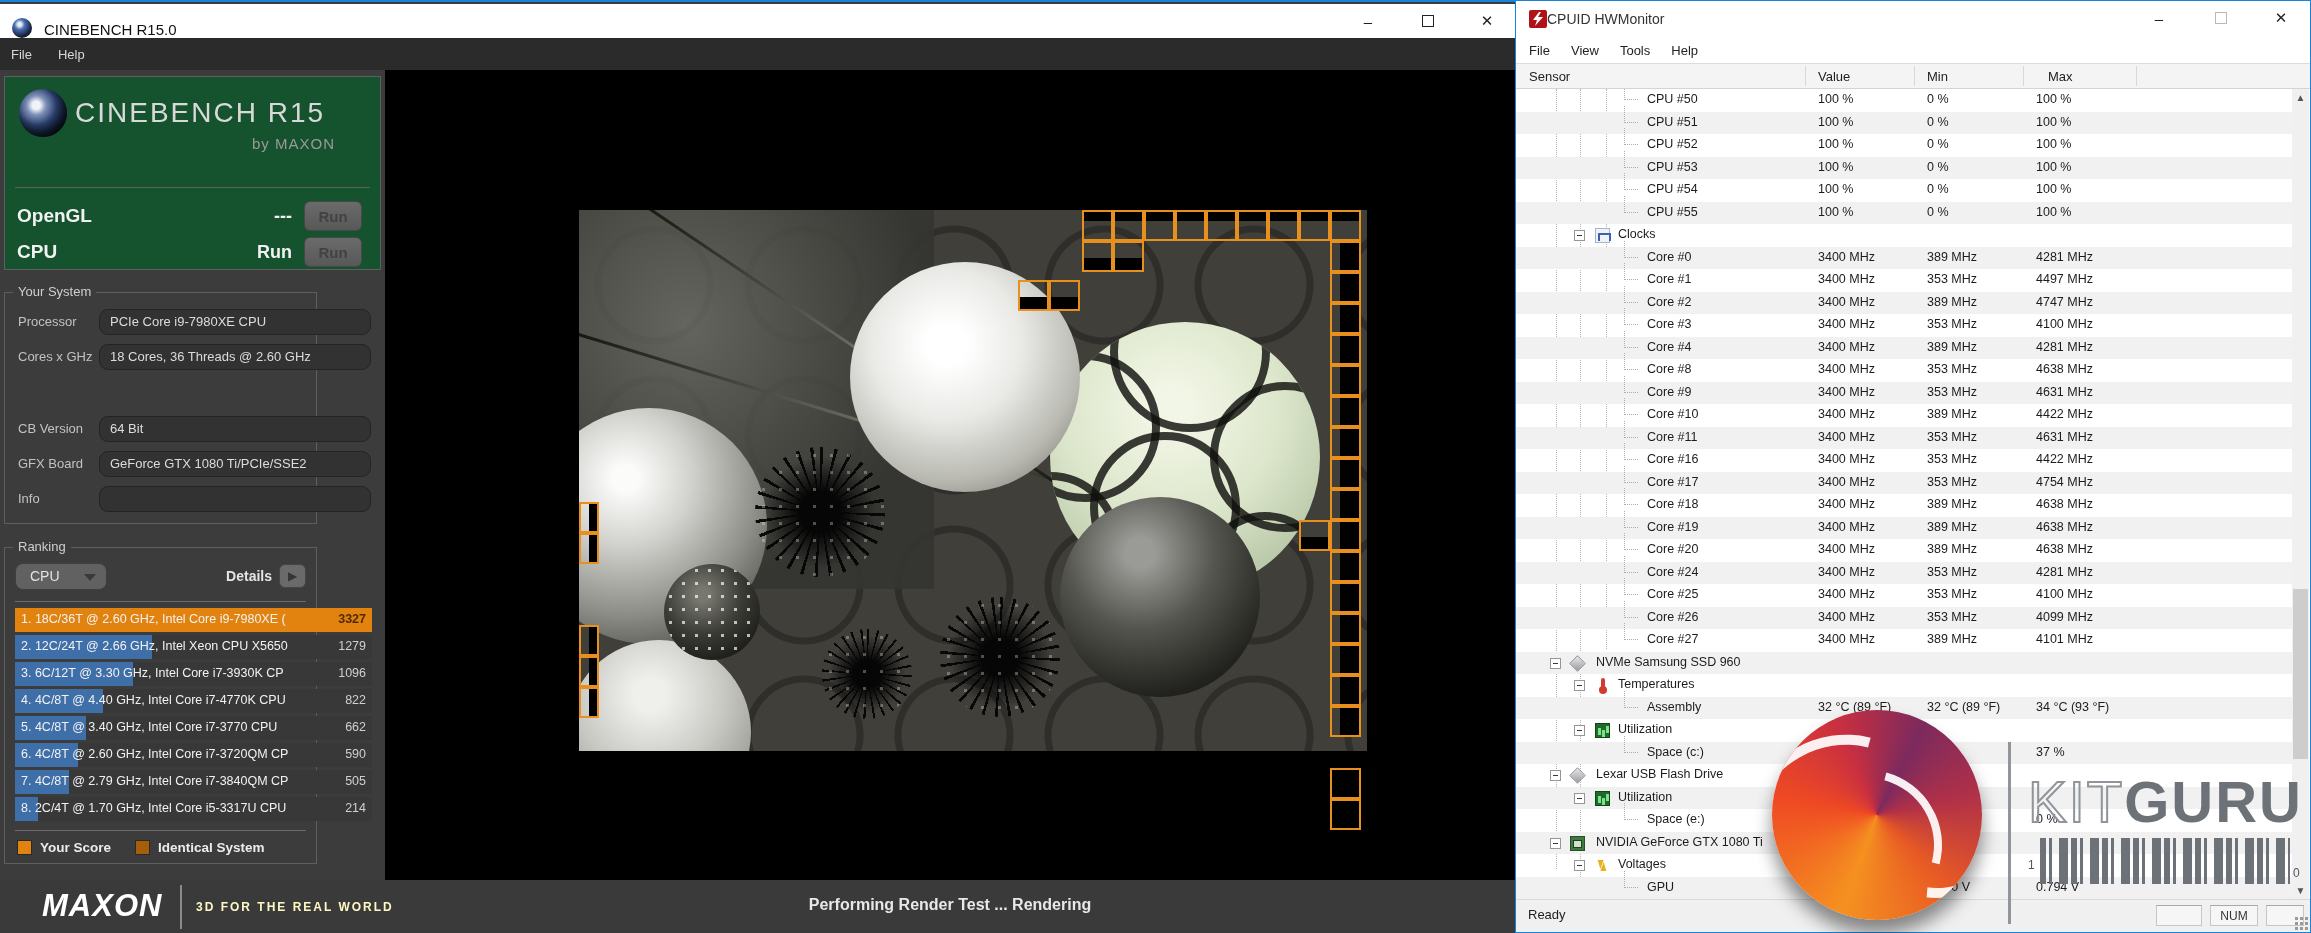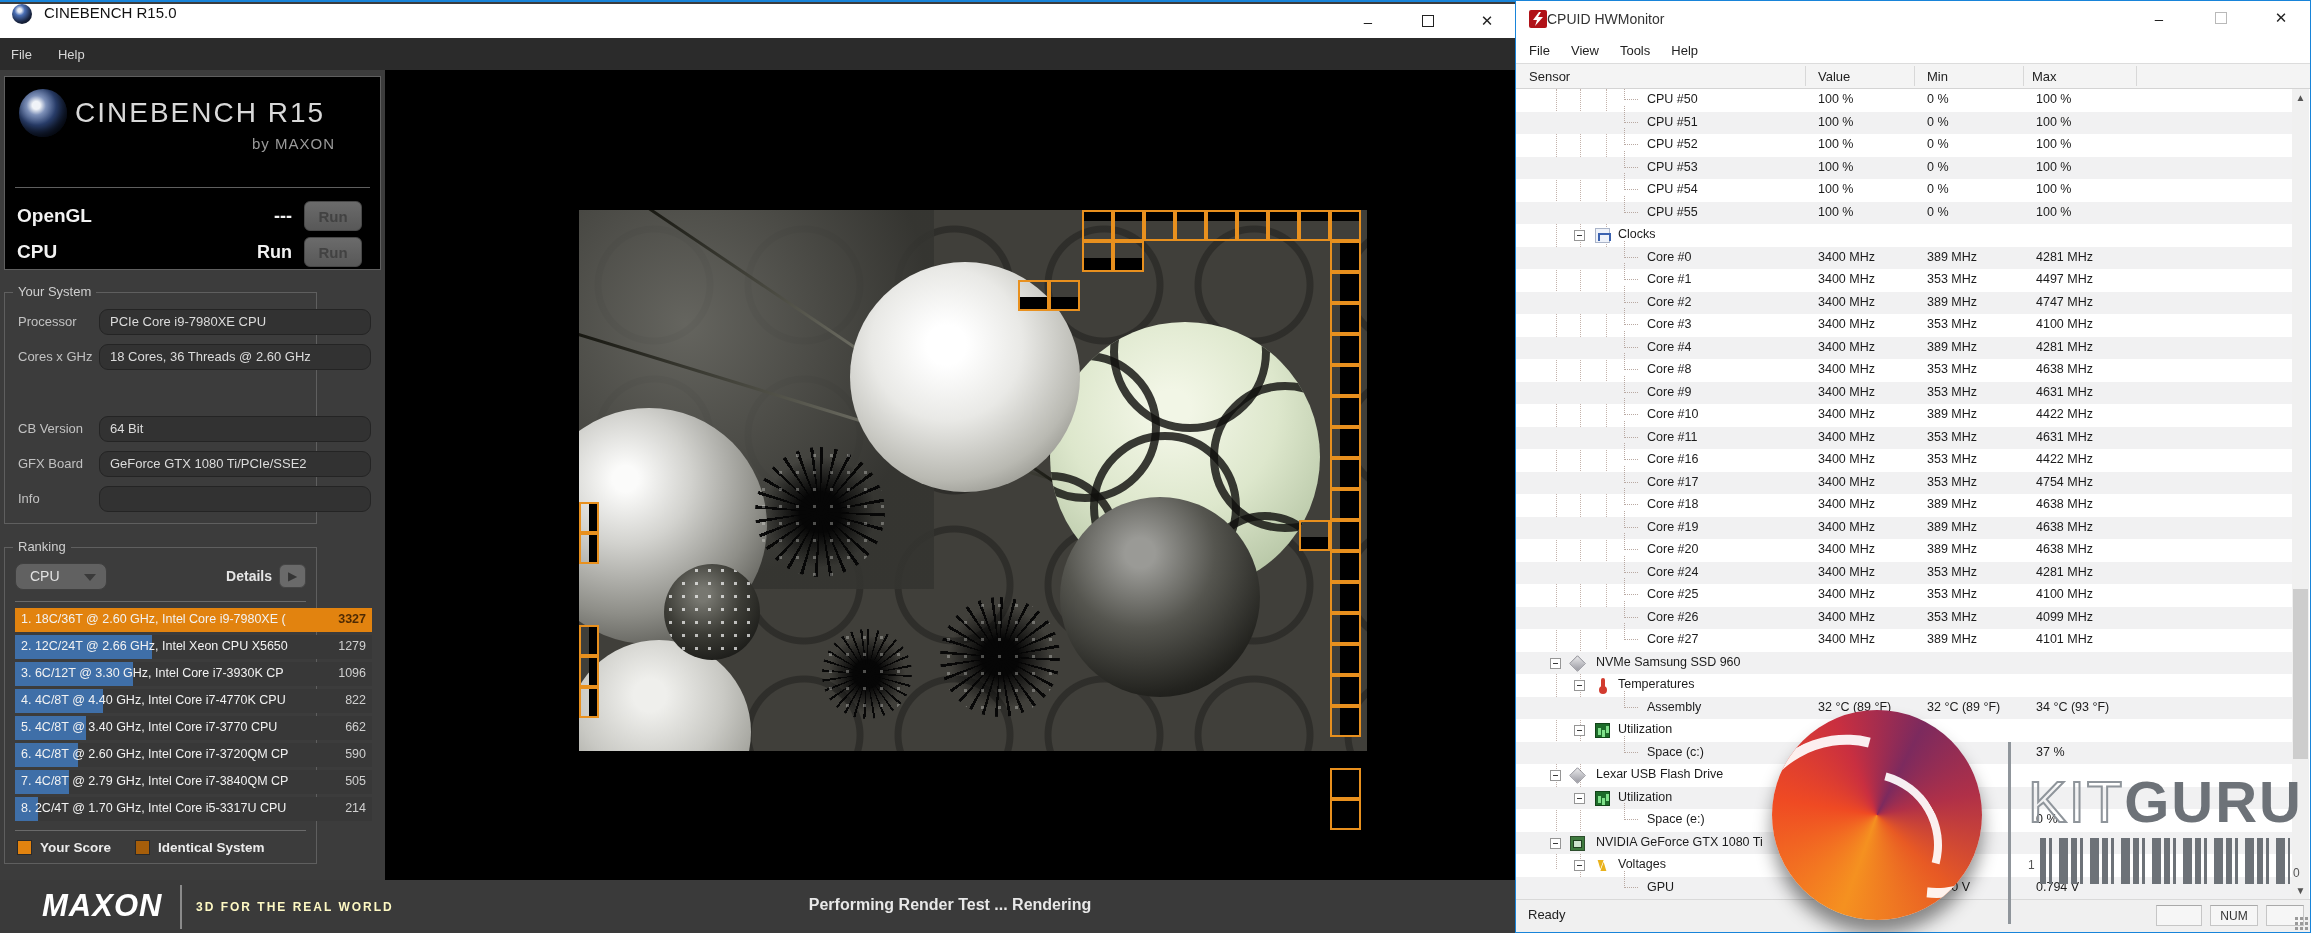--- a/index.html
+++ b/index.html
@@ -1,31 +1,31 @@
 <!DOCTYPE html>
 <html><head>
 <meta charset="utf-8">
 <style>
   html,body{margin:0;padding:0;background:#000;}
   *{box-sizing:border-box;font-family:"Liberation Sans","DejaVu Sans",sans-serif;}
   #screen{position:relative;width:2311px;height:933px;overflow:hidden;background:#111;}
 
   
   #cb-window{position:absolute;left:0;top:0;width:1515px;height:933px;background:#3c3c3c;border-top:2px solid #1884d9;}
-  #cb-titlebar{position:absolute;left:0;top:2px;width:100%;height:34px;background:#ffffff;display:flex;align-items:flex-start;}
+  #cb-titlebar{position:absolute;left:0;top:2px;width:100%;height:34px;background:#ffffff;display:flex;align-items:flex-end;}
   .cb-app-icon{width:20px;height:20px;margin-left:12px;border-radius:50%;background:radial-gradient(circle at 38% 32%,#e8ecf4 0 10%,#4a6fb5 28%,#17223c 65%,#060a14 100%);}
   #cb-title{margin-left:12px;font-size:15px;color:#111;}
   .winbtn{position:absolute;top:0;height:34px;width:46px;display:flex;align-items:center;justify-content:center;font-size:15px;color:#222;}
   #cb-min{left:1345px;} #cb-max{left:1405px;} #cb-close{left:1464px;}
   #cb-max .sq{width:12px;height:12px;border:1px solid #222;}
   #cb-menubar{position:absolute;left:0;top:36px;width:100%;height:32px;background:#2b2b2b;display:flex;align-items:center;gap:26px;padding-left:11px;}
   #cb-menubar span{color:#d8d8d8;font-size:13px;}
 
   #cb-left{position:absolute;left:0;top:68px;width:385px;height:810px;background:#3c3c3c;}
-  .cb-box{position:absolute;border:1px solid #5f5f5f;background:#000000;}
+  .cb-box{position:absolute;border:1px solid #5f5f5f;background:#14532d;}
   #logo-box{left:4px;top:6px;width:377px;height:194px;}
   .cine-sphere{position:absolute;left:14px;top:12px;width:48px;height:48px;border-radius:50%;
     background:radial-gradient(circle at 36% 34%,#f0f3f8 0 9%,#7d90b8 22%,#2a3f6d 45%,#0c1426 78%,#05080f 100%);
     box-shadow:inset -4px -6px 10px rgba(0,0,0,.6);}
   #logo-title{position:absolute;left:70px;top:20px;font-size:28px;letter-spacing:2px;color:#d9d9d9;font-weight:400;}
   #logo-sub{position:absolute;left:150px;top:58px;width:180px;text-align:right;font-size:15px;color:#9a9a9a;letter-spacing:1px;}
   #logo-box .sep{position:absolute;left:10px;right:10px;top:110px;border-top:1px solid #5f5f5f;}
   .bench-row{position:absolute;left:12px;width:353px;height:34px;display:flex;align-items:center;}
   #bench-0{top:122px;} #bench-1{top:158px;}
   .bench-label{font-size:19px;font-weight:bold;color:#f2f2f2;flex:0 0 auto;}
@@ -389,21 +389,21 @@
     <div id="hw-menubar">
       <span>File</span>
       <span>View</span>
       <span>Tools</span>
       <span>Help</span>
     </div>
     <div id="hw-header">
       <span class="h" style="left:13px;">Sensor</span>
       <span class="h" style="left:302px;">Value</span>
       <span class="h" style="left:411px;">Min</span>
-      <span class="h" style="left:516px;">Max</span>
+      <span class="h" style="left:532px;">Max</span>
       <span class="hsep" style="left:289px;"></span>
       <span class="hsep" style="left:398px;"></span>
       <span class="hsep" style="left:507px;"></span>
       <span class="hsep" style="left:620px;"></span>
     </div>
     <div id="hw-rows">
       <div class="tree-guide" style="left:40px;top:0;height:780px;"></div>
       <div class="tree-guide" style="left:64px;top:0;height:790px;"></div>
       <div class="tree-guide" style="left:90px;top:0;height:560px;"></div>
     <div class="hw-row lvl3 even">

